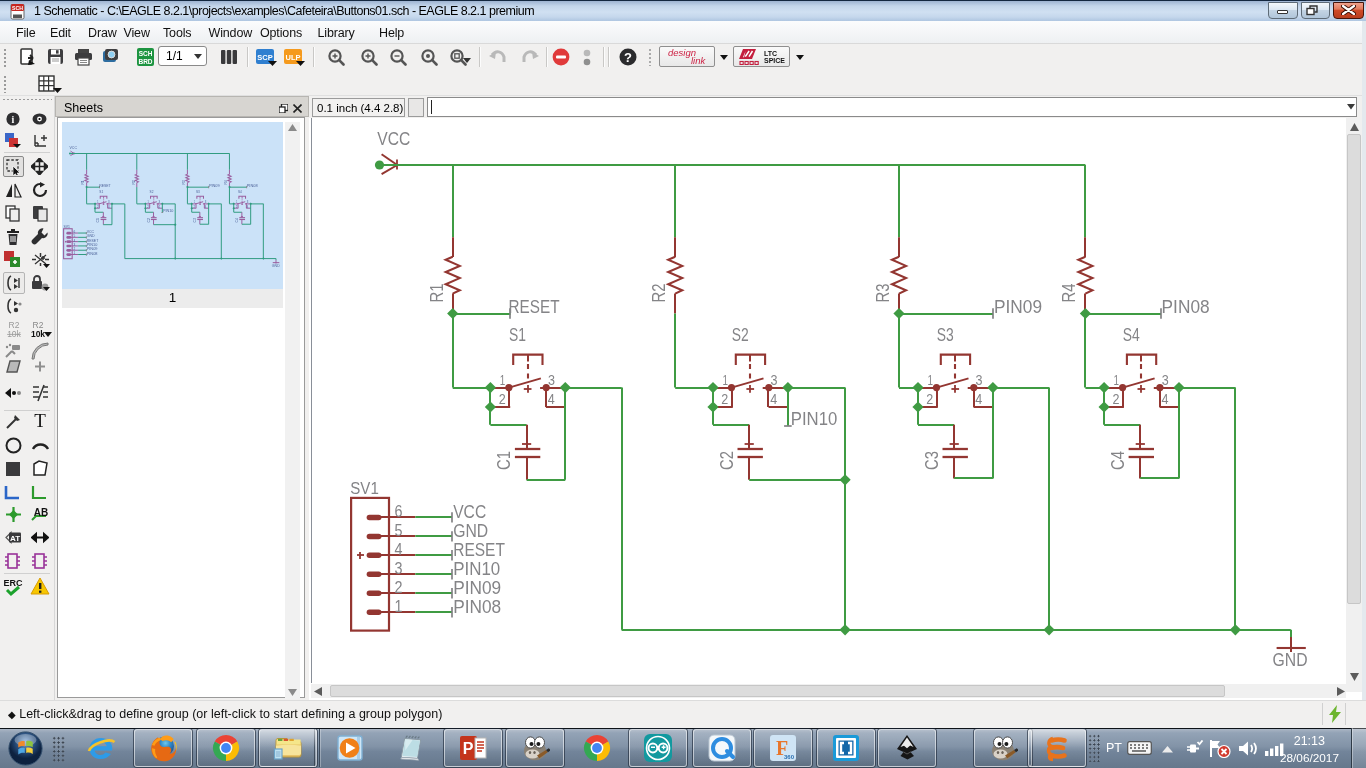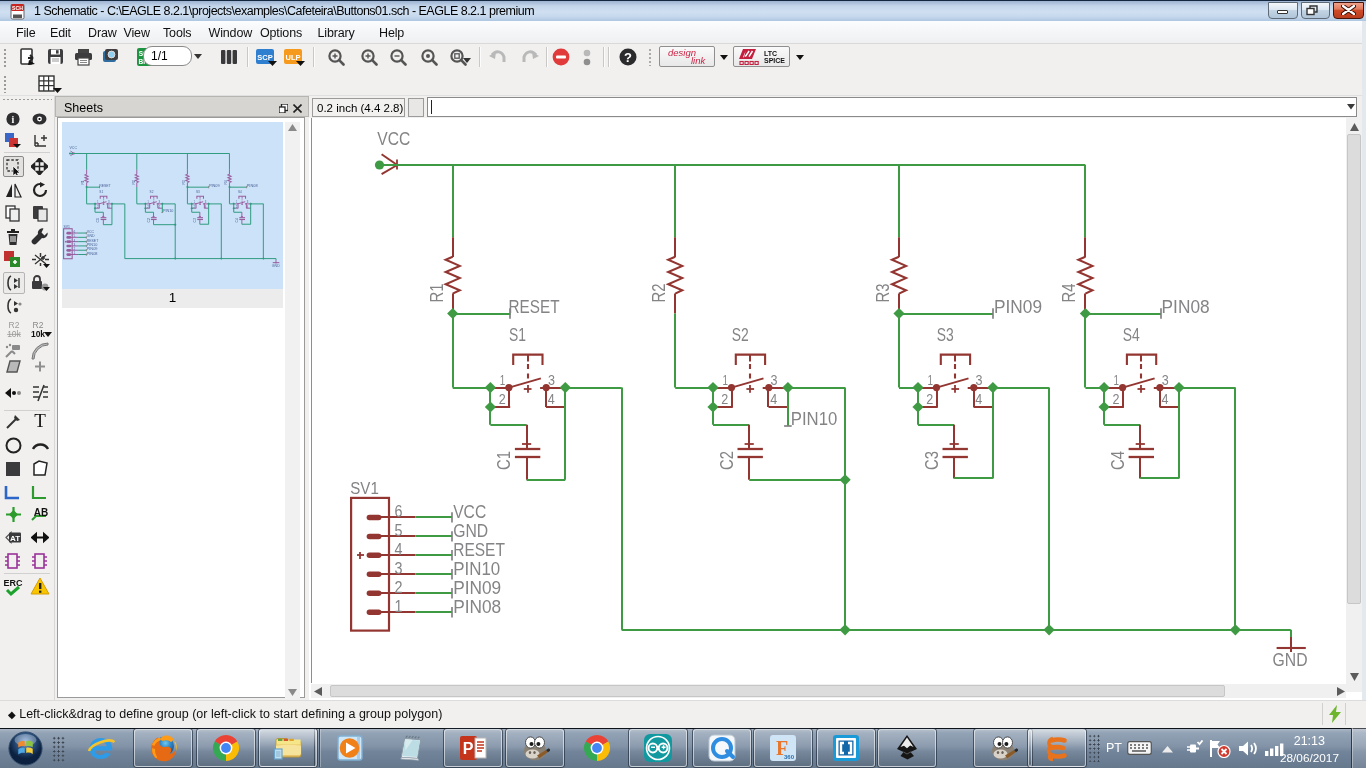--- a/index.html
+++ b/index.html
@@ -77,21 +77,21 @@
 <svg style="position:absolute;left:102px;top:48px;" width="18" height="18" viewBox="0 0 18 18">
     <rect x="1" y="3" width="13" height="11" rx="2" fill="#2e6da0"></rect>
     <rect x="3" y="1" width="13" height="11" rx="2" fill="#3f3f41"></rect>
     <circle cx="9.5" cy="6.5" r="3.4" fill="#8fd0f2" stroke="#ddd" stroke-width="1"></circle>
   </svg>
 <svg style="position:absolute;left:137px;top:48px;" width="17" height="18" viewBox="0 0 17 18">
     <rect width="17" height="18" rx="2" fill="#1d9440"></rect>
     <text x="8.5" y="8" font-size="6.5" fill="#fff" text-anchor="middle" font-weight="bold">SCH</text>
     <text x="8.5" y="15.5" font-size="6.5" fill="#fff" text-anchor="middle" font-weight="bold">BRD</text>
   </svg>
-<div class="ab" style="left:143px;top:46px;width:49px;height:20px;background:#fff;border:1px solid #8a8a8a;border-radius:9px;font-size:12px;color:#000;padding:2px 0 0 7px">1/1</div>
+<div class="ab" style="left:158px;top:46px;width:49px;height:20px;background:#fff;border:1px solid #8a8a8a;border-radius:3px;font-size:12px;color:#000;padding:2px 0 0 7px">1/1</div>
 <svg style="position:absolute;left:194px;top:54px;" width="9" height="6" viewBox="0 0 9 6">
     <path d="M0 0 h8 l-4 5z" fill="#333"></path>
   </svg>
 <svg style="position:absolute;left:220px;top:48px;" width="18" height="18" viewBox="0 0 18 18">
     <rect x="1" y="2" width="4.4" height="14" rx="1" fill="#3a3a3c"></rect>
     <rect x="6.8" y="2" width="4.4" height="14" rx="1" fill="#3a3a3c"></rect>
     <rect x="12.6" y="2" width="4.4" height="14" rx="1" fill="#3a3a3c"></rect>
   </svg>
 <div class="sep" style="left:247px;top:47px;height:20px"></div>
 <svg style="position:absolute;left:256px;top:48px;" width="22" height="18" viewBox="0 0 22 18">
@@ -177,21 +177,21 @@
     <path d="M0 0 h8 l-4 5z" fill="#111"></path>
   </svg>
 <div id="tb2" class="ab"></div>
 <div class="ab" style="left:3px;top:75px;width:5px;height:18px;background-image:radial-gradient(circle,#9a9a9a 1px,transparent 1.2px);background-size:4px 4px"></div>
 <svg style="position:absolute;left:38px;top:75px;" width="24" height="19" viewBox="0 0 24 19">
     <rect x="1" y="1" width="15" height="15" fill="#fff" stroke="#333" stroke-width="1.4"></rect>
     <path d="M1 5.8 h15 M1 10.6 h15 M5.8 1 v15 M10.6 1 v15" stroke="#333" stroke-width="1.2"></path>
     <path d="M15 13 h9 l-4.5 5z" fill="#111"></path>
   </svg>
 <div id="cmdrow" class="ab"></div>
-<div class="ab" style="left:312px;top:98px;width:93px;height:19px;background:#f2f1f0;border:1px solid #9b9b9b;font-size:11.5px;color:#000;padding:2.5px 0 0 4px">0.2 inch (4.4 2.8)</div>
+<div class="ab" style="left:312px;top:98px;width:93px;height:19px;background:#f2f1f0;border:1px solid #9b9b9b;font-size:11.5px;color:#000;padding:2.5px 0 0 4px">0.1 inch (4.4 2.8)</div>
 <div class="ab" style="left:408px;top:98px;width:16px;height:19px;background:#e8e7e6;border:1px solid #9b9b9b"></div>
 <div class="ab" style="left:427px;top:97px;width:930px;height:20px;background:#fff;border:1px solid #8a8a8a"></div>
 <div class="ab" style="left:431px;top:100px;width:1px;height:14px;background:#222"></div>
 <svg style="position:absolute;left:1347px;top:103px;" width="9" height="7" viewBox="0 0 9 7">
     <path d="M0 1 h8 l-4 5.5z" fill="#3a3a3a"></path>
   </svg>
 <div id="leftbar" class="ab"></div>
 <div class="ab" style="left:2px;top:98px;width:50px;height:4px;background-image:radial-gradient(circle,#9a9a9a 0.9px,transparent 1.1px);background-size:4px 3px"></div>
 <div class="ab" style="left:54px;top:96px;width:1px;height:604px;background:#d8d8d8"></div>
 <div class="ab" style="left:3px;top:156px;width:21px;height:21px;background:#e2e1e0;border:1px solid #8a8a8a;border-radius:2px"></div>

